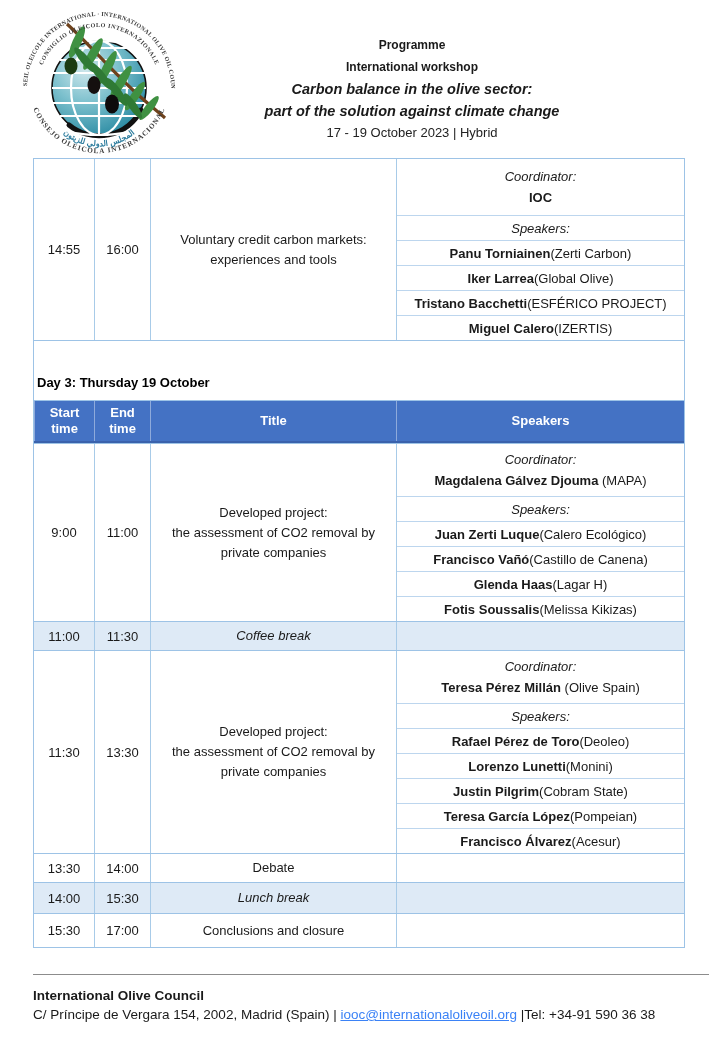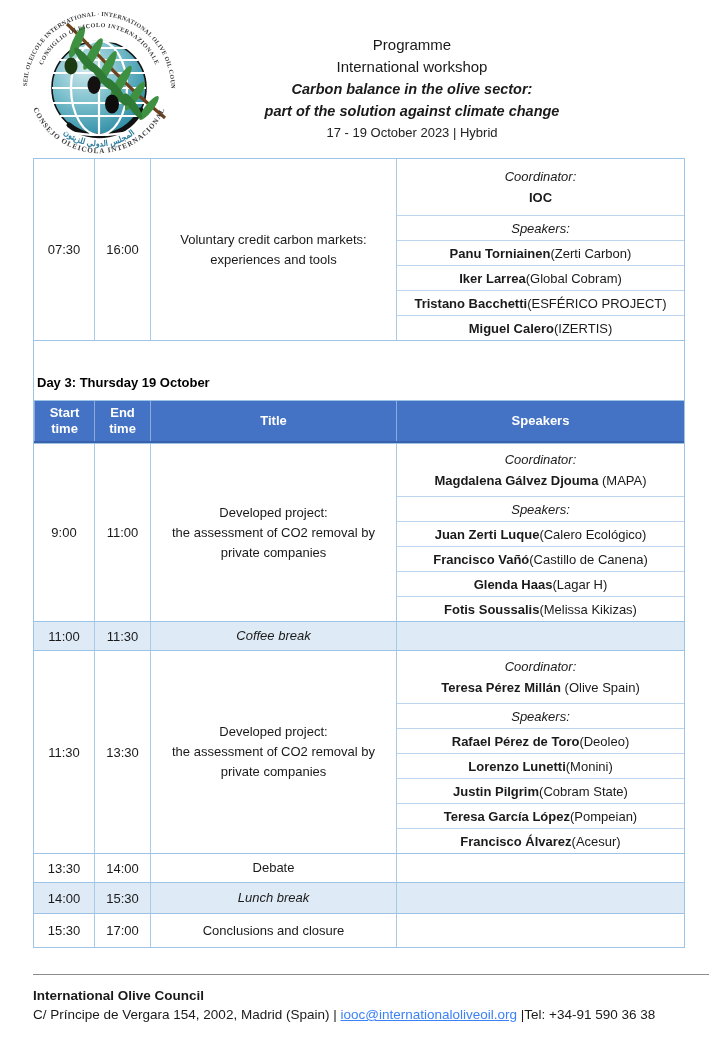--- a/index.html
+++ b/index.html
@@ -3,21 +3,21 @@
 <meta charset="utf-8">
 <style>
   html,body{margin:0;padding:0;background:#fff;}
   body{width:717px;height:1047px;font-family:"Liberation Sans",sans-serif;color:#1a1a1a;position:relative;overflow:hidden;}
 
   
   .page-header{display:flex;align-items:flex-start;padding:8px 0 0 15px;height:150px;}
   .logo-wrap{width:170px;flex:0 0 170px;}
   .header-text{flex:1;text-align:center;padding:26px 78px 0 0;}
   .header-text div{line-height:22px;}
-  .ht-bold{font-weight:normal;font-size:15px;}
+  .ht-bold{font-weight:bold;font-size:12px;}
   .ht-theme{font-weight:bold;font-style:italic;font-size:14.5px;}
   .ht-date{font-size:13px;color:#222;}
 
   
   .content{margin:0 32px 0 33px;}
   .tbl{border:1.5px solid #9DC3E6;}
   .row{display:grid;grid-template-columns:60px 56px 246px 1fr;border-top:1px solid #9DC3E6;}
   .row:first-child{border-top:none;}
   .cell{border-left:1px solid #A8CBE8;display:flex;align-items:center;justify-content:center;text-align:center;font-size:13px;}
   .cell:first-child{border-left:none;}
@@ -123,39 +123,39 @@
     <div class="ht-theme">Carbon balance in the olive sector:</div>
     <div class="ht-theme">part of the solution against climate change</div>
     <div class="ht-date">17 - 19 October 2023 | Hybrid</div>
   </div>
 </div>
 
 <div class="content">
 
   <div class="tbl">
     <div class="row top-session">
-      <div class="cell">07:30</div>
+      <div class="cell">14:55</div>
       <div class="cell">16:00</div>
       <div class="cell title-cell">
         <div>Voluntary credit carbon markets:</div>
         <div>experiences and tools</div>
       </div>
       <div class="cell speakers-cell">
         <div class="coord-block">
           <div class="italic">Coordinator:</div>
           <div><span class="b">IOC</span><span></span></div>
         </div>
         <div class="sub-row italic">Speakers:</div>
         <div class="sub-row">
             <span class="b">Panu Torniainen</span>
             <span> (Zerti Carbon)</span>
           </div>
         <div class="sub-row">
             <span class="b">Iker Larrea</span>
-            <span> (Global Cobram)</span>
+            <span> (Global Olive)</span>
           </div>
         <div class="sub-row">
             <span class="b">Tristano Bacchetti</span>
             <span> (ESFÉRICO PROJECT)</span>
           </div>
         <div class="sub-row">
             <span class="b">Miguel Calero</span>
             <span> (IZERTIS)</span>
           </div>
       </div>

